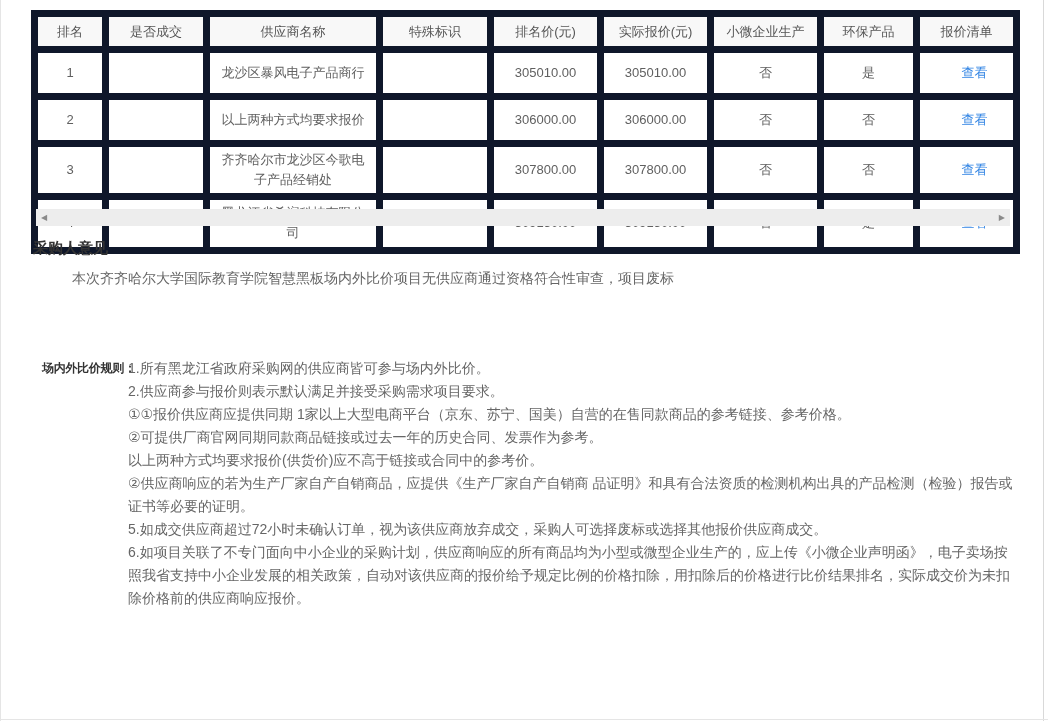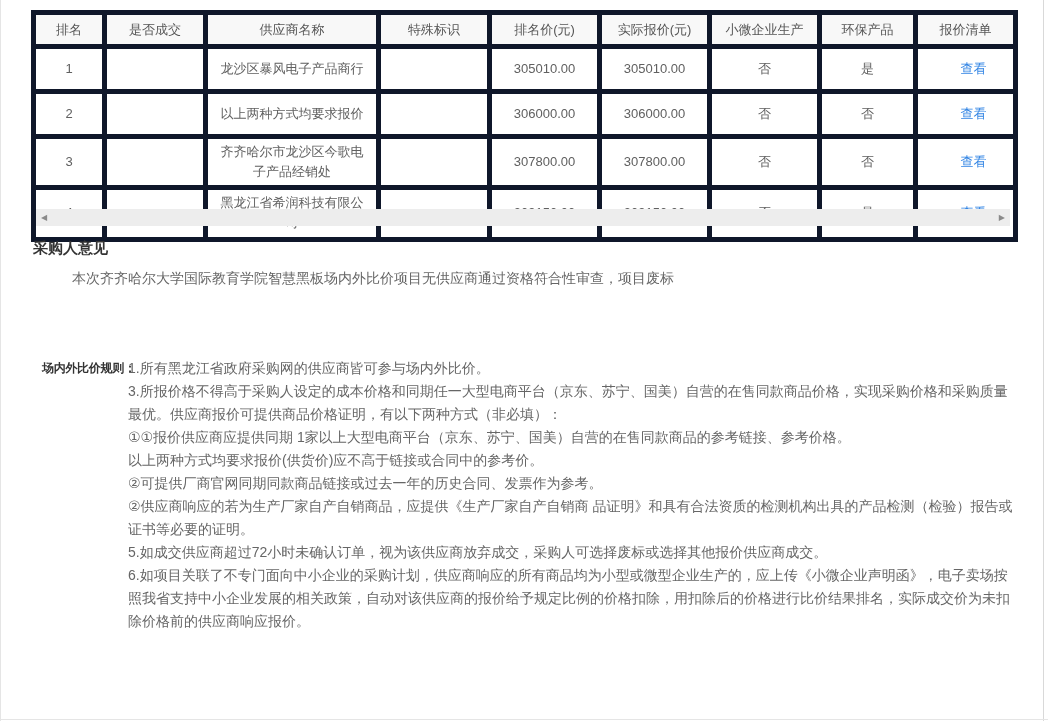--- a/index.html
+++ b/index.html
@@ -16,21 +16,21 @@
   .edge-right{left:1043px;top:0;width:1px;height:721px;background:#d9d9d9;}
   .edge-bottom{left:0;top:719px;width:1048px;height:1px;}
 
   
   table.bid-table{
     position:absolute;left:31px;top:10px;
     width:982px;
     border-collapse:collapse;table-layout:fixed;
   }
   .bid-table th,.bid-table td{
-    border:5px solid #0f172a;
+    border:7px solid #0f172a;
     text-align:center;
     vertical-align:middle;
     font-size:13px;
   }
   .bid-table th{
     background:#f8f8f8;
     color:#555555;
     font-weight:400;
     height:29px;
     padding:0 4px;
@@ -196,28 +196,28 @@
 
   <div class="opinion-title">采购人意见</div>
   <div class="opinion-content">本次齐齐哈尔大学国际教育学院智慧黑板场内外比价项目无供应商通过资格符合性审查，项目废标</div>
 
   <div class="rules">
     <div class="rules-label">场内外比价规则：</div>
     <div class="rules-body">
 
         <span class="rule-item">1.所有黑龙江省政府采购网的供应商皆可参与场内外比价。</span>
 
-
-        <span class="rule-item">3.所报价格不得高于采购人设定的成本价格和同期任一大型电商平台（京东、苏宁、国美）自营的在售同款商品价格，实现采购价格和采购质量最优。供应商报价可提供商品价格证明，有以下两种方式（非必填）：</span>
+        <span class="rule-item">2.供应商参与报价则表示默认满足并接受采购需求项目要求。</span>
+
 
         <span class="rule-item">①①报价供应商应提供同期 1家以上大型电商平台（京东、苏宁、国美）自营的在售同款商品的参考链接、参考价格。</span>
 
+        <span class="rule-item">②可提供厂商官网同期同款商品链接或过去一年的历史合同、发票作为参考。</span>
+
         <span class="rule-item">以上两种方式均要求报价(供货价)应不高于链接或合同中的参考价。</span>
-
-        <span class="rule-item">②可提供厂商官网同期同款商品链接或过去一年的历史合同、发票作为参考。</span>
 
 
 
         <span class="rule-item">②供应商响应的若为生产厂家自产自销商品，应提供《生产厂家自产自销商 品证明》和具有合法资质的检测机构出具的产品检测（检验）报告或证书等必要的证明。</span>
 
         <span class="rule-item">5.如成交供应商超过72小时未确认订单，视为该供应商放弃成交，采购人可选择废标或选择其他报价供应商成交。</span>
 
         <span class="rule-item">6.如项目关联了不专门面向中小企业的采购计划，供应商响应的所有商品均为小型或微型企业生产的，应上传《小微企业声明函》，电子卖场按照我省支持中小企业发展的相关政策，自动对该供应商的报价给予规定比例的价格扣除，用扣除后的价格进行比价结果排名，实际成交价为未扣除价格前的供应商响应报价。</span>
       </div>
   </div>

